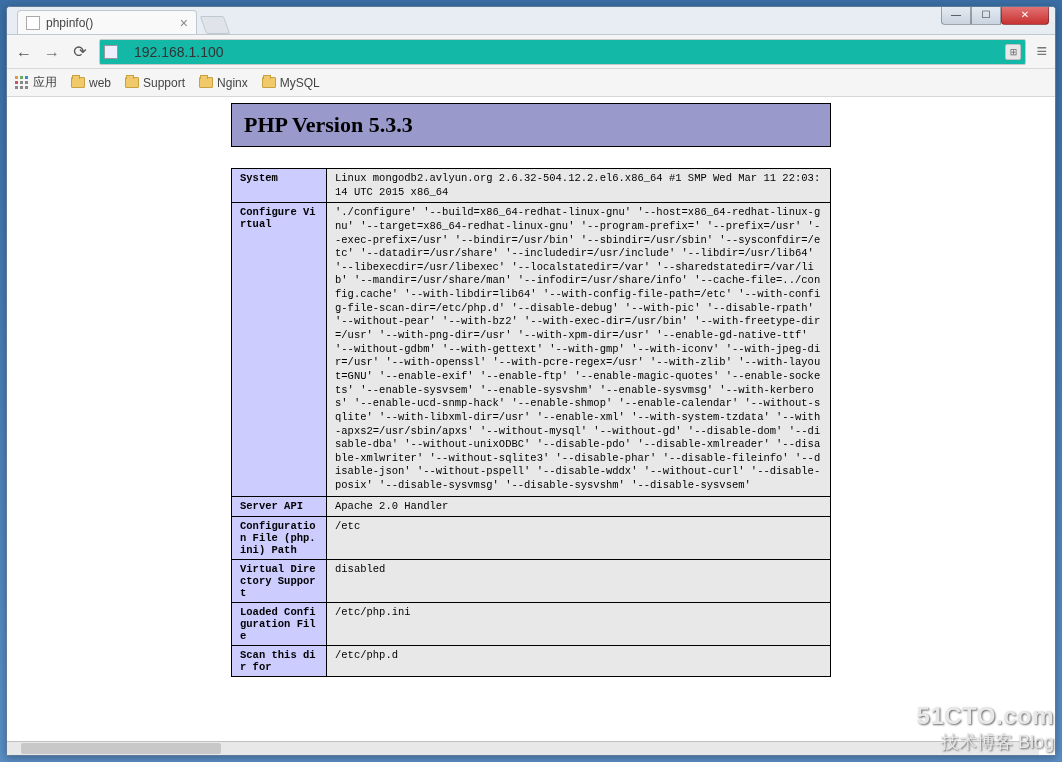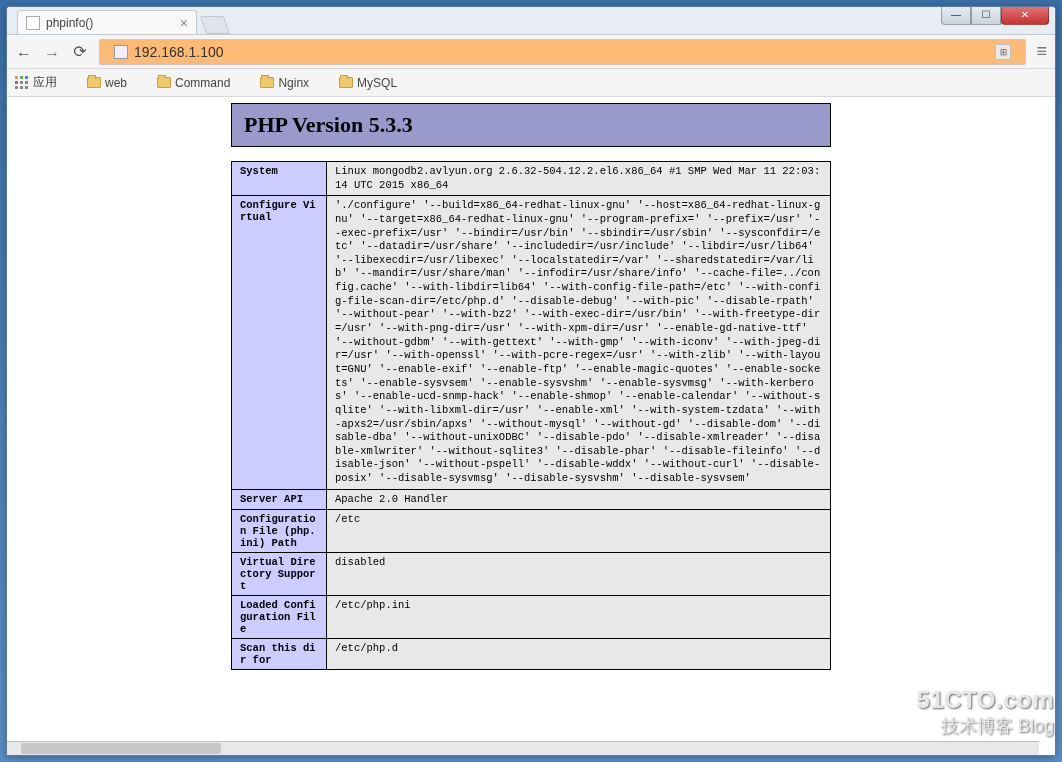--- a/index.html
+++ b/index.html
@@ -93,43 +93,43 @@
       display: flex; align-items: center; justify-content: center;
       color: #777;
       font-size: 16px;
     }
     .nav-btn.enabled { color: #555; }
     .omnibox {
       flex: 1;
       height: 26px;
       border: 1px solid #c8c8c8;
       border-radius: 2px;
-      background: #fdba74;
+      background: #14b8a6;
       display: flex;
       align-items: center;
-      padding: 0 14px;
-      gap: 6px;
+      padding: 0 4px;
+      gap: 16px;
       font-size: 14px;
       color: #333;
     }
     .omnibox .globe {
       width: 14px; height: 14px;
       border: 1px solid #999;
       background: #eef;
     }
     .translate-icon { width: 16px; height: 16px; background: #e8e8e8; border: 1px solid #c0c0c0; border-radius: 2px; display:flex;align-items:center;justify-content:center;font-size:9px;color:#666;}
     .menu-btn { font-size: 18px; color: #777; }
     .bookmarks {
       height: 28px;
       background: #f5f5f5;
       border-bottom: 1px solid #d8d8d8;
       display: flex;
       align-items: center;
       padding: 0 8px;
-      gap: 30px;
+      gap: 14px;
       font-size: 12px;
       color: #444;
     }
     .bm-item { display: flex; align-items: center; gap: 4px; }
     .bm-apps-icon {
       width: 14px; height: 14px;
       display: grid; grid-template-columns: 1fr 1fr 1fr; grid-template-rows: 1fr 1fr 1fr; gap: 1px;
     }
     .bm-apps-icon span { background: #888; width: 3px; height: 3px; }
     .bm-apps-icon span:nth-child(1){background:#d94;}
@@ -165,21 +165,21 @@
       font-family: "Courier New", monospace;
     }
     .php-header {
       background: #9999cc;
       border: 1px solid #000;
       padding: 8px 12px;
       font-family: "Times New Roman", serif;
       font-size: 22px;
       font-weight: bold;
       color: #000;
-      margin-bottom: 14px;
+      margin-bottom: 21px;
     }
     .php-table {
       width: 100%;
       border-collapse: collapse;
       border: 1px solid #000;
       font-size: 10.5px;
     }
     .php-table td {
       border: 1px solid #000;
       padding: 3px 8px;
@@ -206,21 +206,21 @@
     }
     .hscroll-thumb {
       position: absolute;
       left: 14px; top: 1px; bottom: 1px;
       width: 200px;
       background: #c8c8c8;
       border-radius: 2px;
     }
     .watermark {
       position: absolute;
-      right: 8px; bottom: 24px;
+      right: 8px; bottom: 8px;
       text-align: right;
       color: #e8e8e8;
       font-family: Arial, sans-serif;
       text-shadow: 1px 1px 2px rgba(0,0,0,0.6);
       pointer-events: none;
     }
     .watermark .l1 { font-size: 24px; font-weight: bold; letter-spacing: 0.5px; }
     .watermark .l2 { font-size: 18px; }
   </style>
 </head>
@@ -269,21 +269,21 @@
           <span></span>
       </span>
       <span>应用</span>
     </div>
     <div class="bm-item">
       <span class="folder-icon"></span>
       <span>web</span>
     </div>
     <div class="bm-item">
       <span class="folder-icon"></span>
-      <span>Command</span>
+      <span>Support</span>
     </div>
     <div class="bm-item">
       <span class="folder-icon"></span>
       <span>Nginx</span>
     </div>
     <div class="bm-item">
       <span class="folder-icon"></span>
       <span>MySQL</span>
     </div>
   </div>

